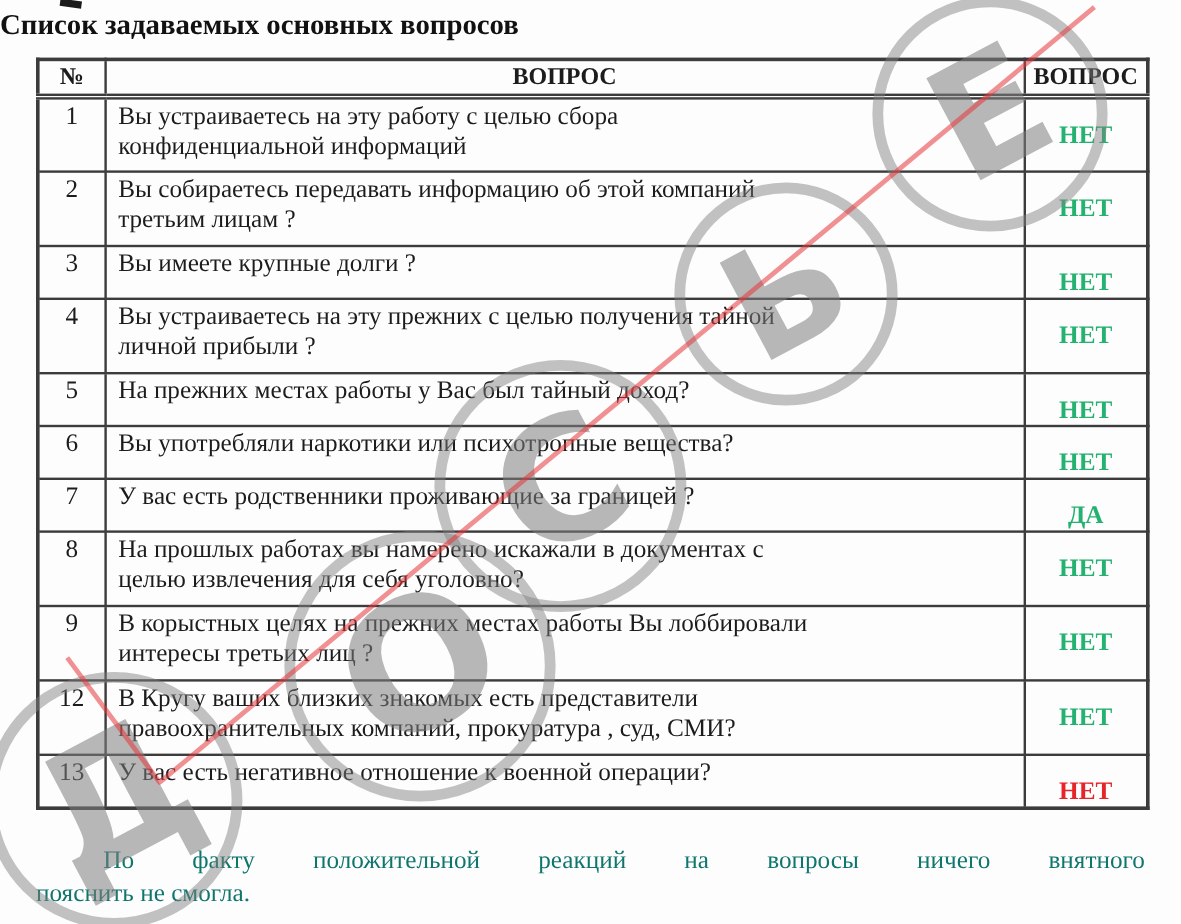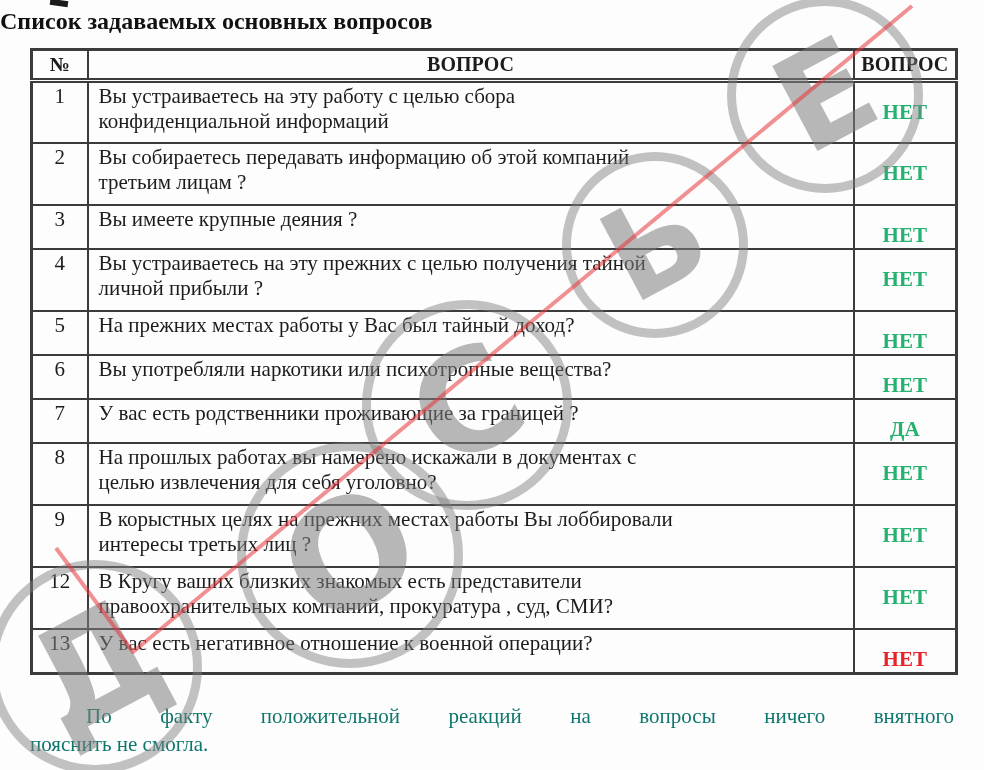--- a/index.html
+++ b/index.html
@@ -113,21 +113,21 @@
         <td class="num">2</td>
         <td class="question">
           <div>Вы собираетесь передавать информацию об этой компаний</div>
           <div>третьим лицам ?</div>
         </td>
         <td class="answer" data-color="green">НЕТ</td>
       </tr>
       <tr>
         <td class="num">3</td>
         <td class="question">
-          <div>Вы имеете крупные деяния ?</div>
+          <div>Вы имеете крупные долги ?</div>
         </td>
         <td class="answer" data-color="green">НЕТ</td>
       </tr>
       <tr class="tall">
         <td class="num">4</td>
         <td class="question">
           <div>Вы устраиваетесь на эту прежних с целью получения тайной</div>
           <div>личной прибыли ?</div>
         </td>
         <td class="answer" data-color="green">НЕТ</td>

